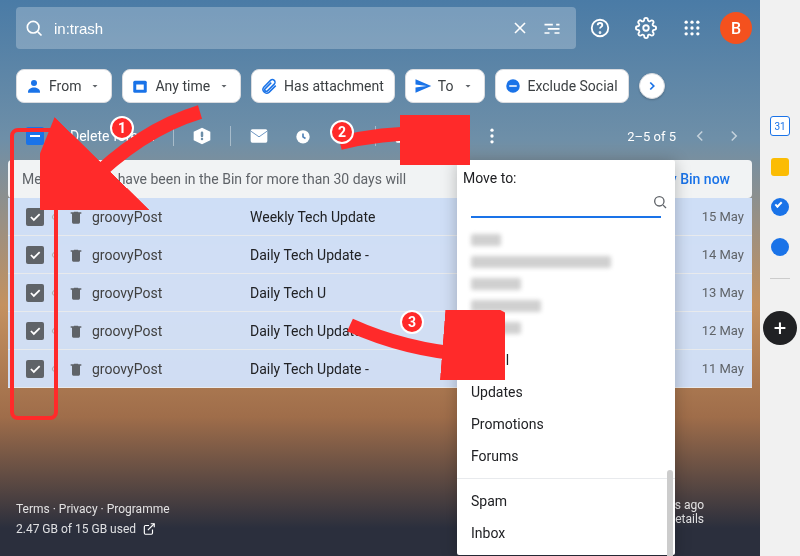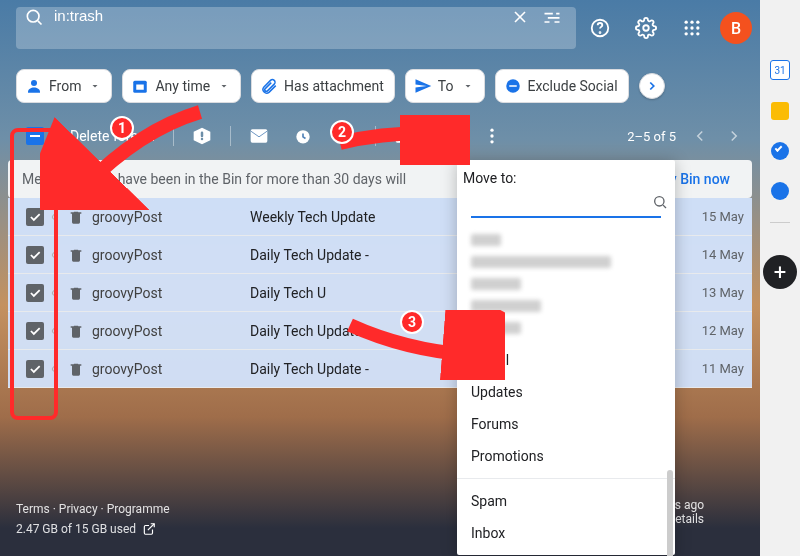--- a/index.html
+++ b/index.html
@@ -22,21 +22,21 @@
   align-items: center;
   padding: 0 8px 0 16px;
 }
 .search-box {
   background: rgba(255,255,255,0.25);
   border-radius: 4px;
   height: 42px;
   flex: 1;
   max-width: 560px;
   display: flex;
-  align-items: flex-start;
+  align-items: center;
   padding: 0 8px;
   color: #fff;
 }
 .search-box .s-icon { margin-right: 10px; display:flex; }
 .search-box input {
   flex: 1;
   background: none;
   border: none;
   color: #fff;
   font-size: 15px;
@@ -137,21 +137,21 @@
 }
 .footer .links { text-align:left; margin-bottom:6px; }
 .footer .storage { display:flex; align-items:center; gap:6px; }
 .footer .ago { position:absolute; right:16px; bottom:30px; text-align:right; }
 .side-panel {
   position: absolute; right:0; top:0; width:40px; height:100%;
   background:#f1f1f1;
   display:flex;
   flex-direction:column;
   align-items:center;
-  padding-top: 60px;
+  padding-top: 116px;
   gap: 22px;
 }
 .sp-plus { width:34px; height:34px; border-radius:50%; background:#202124; color:#fff; display:flex; align-items:center; justify-content:center; font-size:22px; cursor:pointer; margin-top:10px; }
 .moveto-dropdown {
   position:absolute;
   left:457px; top:160px;
   width:218px;
   background:#fff;
   border-radius:2px;
   box-shadow:0 2px 16px rgba(0,0,0,0.25);
@@ -488,22 +488,22 @@
   </div>
   <div class="blurred-area">
     <div class="blur" style="width:30px"></div>
     <div class="blur" style="width:140px"></div>
     <div class="blur" style="width:50px;margin-left:0"></div>
     <div class="blur" style="width:70px"></div>
     <div class="blur" style="width:50px"></div>
   </div>
   <div class="moveto-item">Social</div>
   <div class="moveto-item">Updates</div>
+  <div class="moveto-item">Promotions</div>
   <div class="moveto-item">Forums</div>
-  <div class="moveto-item">Promotions</div>
   <div class="moveto-sep"></div>
   <div class="moveto-item">Spam</div>
   <div class="moveto-item">Inbox</div>
   <div class="moveto-scrollbar"></div>
 </div>
 
 <div class="annotation-box" style="left:10px; top:128px; width:48px; height:292px;"></div>
 
 <div class="num-badge" style="left:110px; top:116px;">1</div>
 <div class="num-badge" style="left:330px; top:120px;">2</div>

